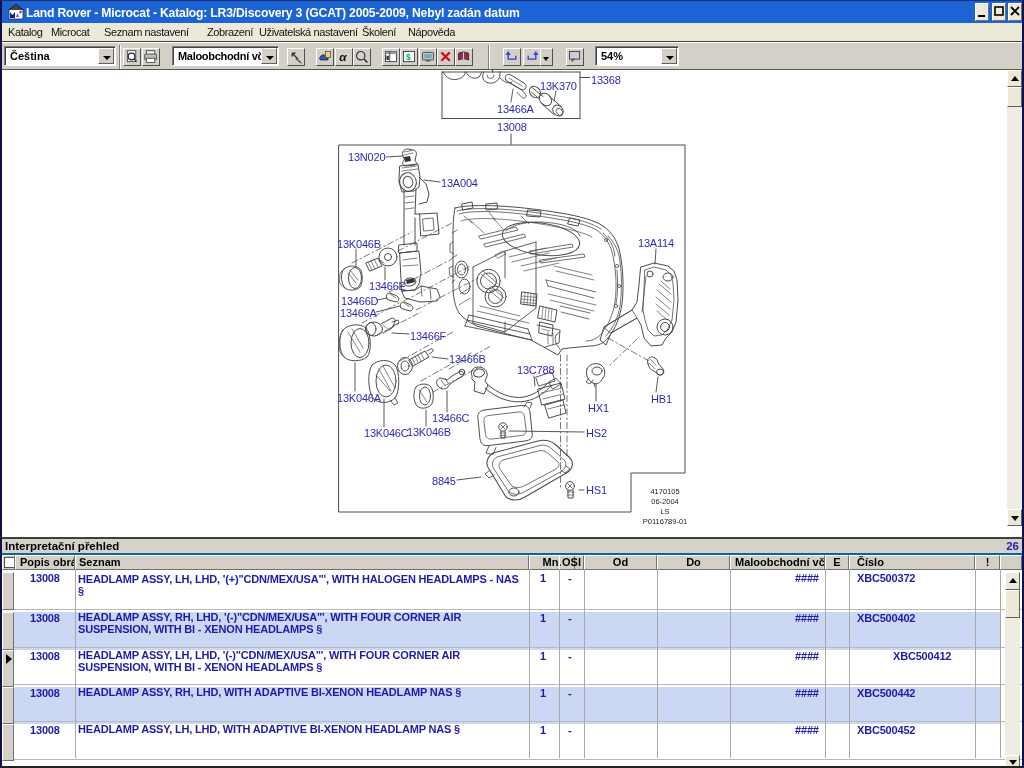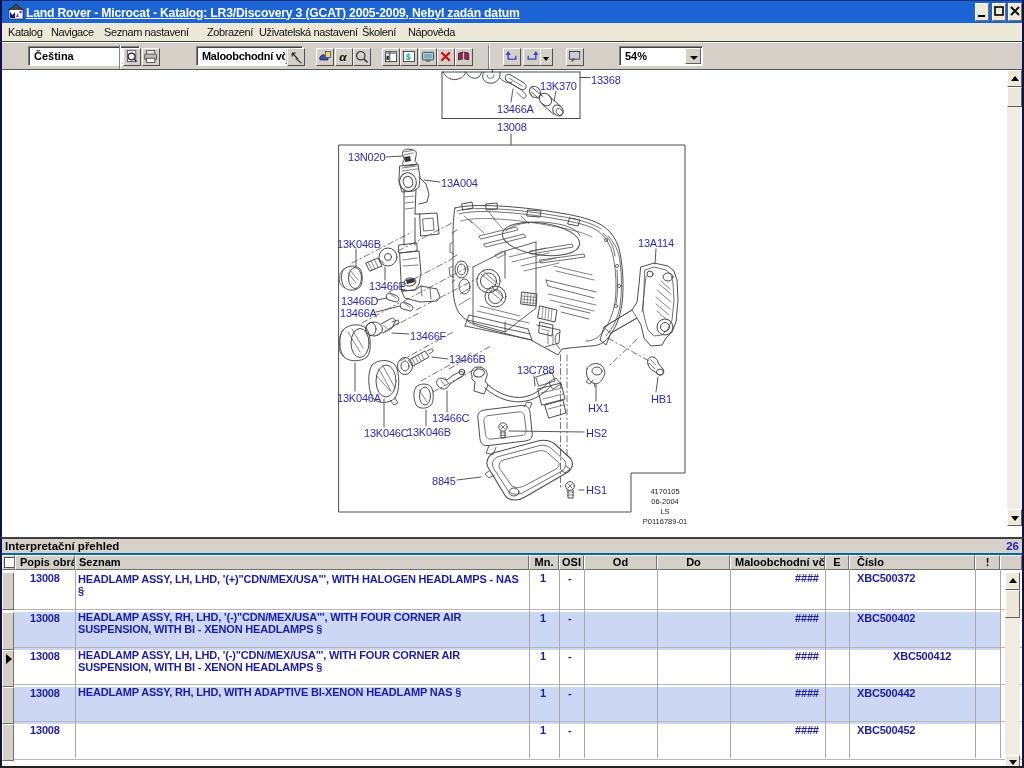--- a/index.html
+++ b/index.html
@@ -1,29 +1,29 @@
 <!DOCTYPE html>
 <html><head>
 <meta charset="utf-8">
 <style>
 * { margin:0; padding:0; box-sizing:border-box; }
 body { width:1024px; height:768px; overflow:hidden; font-family:"Liberation Sans", sans-serif; background:#fff; }
 .win { position:absolute; left:0; top:0; width:1024px; height:768px; background:#fff; }
 .abs { position:absolute; }
 
 .titlebar { position:absolute; left:0; top:0; width:1024px; height:23px; background:#1c63d4; border-top:1px solid #1a2f7a; border-left:2px solid #10104a; border-right:2px solid #10104a; }
-.title-text { position:absolute; left:24px; top:4.5px; color:#fff; font-size:12.2px; font-weight:bold; white-space:nowrap; letter-spacing:-0.2px;text-decoration:underline; }
+.title-text { position:absolute; left:24px; top:4.5px; color:#fff; font-size:12.2px; font-weight:bold; white-space:nowrap; letter-spacing:-0.2px; }
 .ticon { position:absolute; left:6px; top:3px; width:16px; height:16px; }
 .tbtn { position:absolute; top:2px; width:14px; height:18px; background:#ECE9D8; border-top:1px solid #fff; border-left:1px solid #fff; border-right:1px solid #707070; border-bottom:1px solid #707070; font-size:10px; text-align:center; color:#000; font-weight:bold; line-height:16px; }
 
 .menubar { position:absolute; left:2px; top:23px; width:1020px; height:19px; background:#ECE9D8; border-bottom:1px solid #404040; }
 .menubar span { position:absolute; top:3px; font-size:11px; letter-spacing:-0.4px; color:#111; }
 
 .toolbar { position:absolute; left:2px; top:43px; width:1020px; height:27px; background:#D4D0C8; border-bottom:1px solid #555; }
-.combo { position:absolute; top:3px; height:20px; background:#fff; border:1px solid; border-color:#808080 #fff #fff #808080; box-shadow:inset 1px 1px 0 #404040; font-size:11px;margin-left:24px; }
+.combo { position:absolute; top:3px; height:20px; background:#fff; border:1px solid; border-color:#808080 #fff #fff #808080; box-shadow:inset 1px 1px 0 #404040; font-size:11px; }
 .combo .ct { position:absolute; left:5px; top:3px; white-space:nowrap; font-weight:bold; color:#000;}
 .combo .cb { position:absolute; right:1px; top:1px; bottom:1px; width:16px; background:#D4D0C8; border-top:1px solid #fff; border-left:1px solid #fff; border-right:1px solid #606060; border-bottom:1px solid #606060; }
 .arr-d { position:absolute; left:4px; top:7px; width:0; height:0; border-left:4px solid transparent; border-right:4px solid transparent; border-top:4px solid #000; }
 .tb { position:absolute; top:5px; width:18px; height:18px; background:#D4D0C8; border-top:1px solid #fff; border-left:1px solid #fff; border-right:1px solid #505050; border-bottom:1px solid #505050; }
 .tsep { position:absolute; top:2px; width:2px; height:24px; border-left:1px solid #808080; border-right:1px solid #fff; }
 
 .canvas { position:absolute; left:0px; top:70px; width:1007px; height:468px; background:#fff; }
 
 .sb-v { position:absolute; background:#EFECE3; }
 .sb-btn { position:absolute; background:#ECE9D8; border-top:1px solid #fff; border-left:1px solid #fff; border-right:1px solid #606060; border-bottom:1px solid #606060; }
@@ -64,21 +64,21 @@
     <div class="tbtn" style="left:990px;"><svg width="12" height="16" viewBox="0 0 12 16">
           <rect x="2" y="3" width="8" height="8" fill="none" stroke="#000" stroke-width="1.6"></rect>
         </svg></div>
     <div class="tbtn" style="left:1006px;"><svg width="12" height="16" viewBox="0 0 12 16">
           <path d="M2 3 L10 11 M10 3 L2 11" stroke="#000" stroke-width="1.8"></path>
         </svg></div>
   </div>
 
   <div class="menubar">
     <span style="left:6px;">Katalog</span>
-    <span style="left:49px;">Navigace</span>
+    <span style="left:49px;">Microcat</span>
     <span style="left:102px;">Seznam nastavení</span>
     <span style="left:205px;">Zobrazení</span>
     <span style="left:257px;">Uživatelská nastavení</span>
     <span style="left:360px;">Školení</span>
     <span style="left:406px;text-align:right;">Nápověda</span>
   </div>
 
   <div class="toolbar">
     <div class="combo" style="left:2px; width:112px;">
         <span class="ct">Čeština</span>
@@ -472,21 +472,21 @@
     <div class="ghdr">
         <b>Interpretační přehled</b>
         <span class="cnt">26</span>
       </div>
     <div class="cols">
       <div class="c" style="left:0px; width:13px;">
           <span style="position:absolute;left:1px;top:1px;width:11px;height:11px;background:#fff;border:1px solid #555;"></span>
         </div>
       <div class="c" style="left:13px; width:60px; padding-left:4px;">Popis obrá:</div>
       <div class="c" style="left:73px; width:454px; padding-left:3px;">Seznam</div>
-      <div class="c" style="left:527px; width:30px; text-align:center;">Mn.</div>
+      <div class="c" style="left:527px; width:46px; text-align:center;">Mn.</div>
       <div class="c" style="left:557px; width:25px; text-align:center;">OSI</div>
       <div class="c" style="left:582px; width:73px; text-align:center;">Od</div>
       <div class="c" style="left:655px; width:73px; text-align:center;">Do</div>
       <div class="c" style="left:728px; width:95px; padding-left:4px;">Maloobchodní vč:</div>
       <div class="c" style="left:823px; width:24px; text-align:center;">E</div>
       <div class="c" style="left:847px; width:126px; padding-left:7px;">Číslo</div>
       <div class="c" style="left:973px; width:25px; text-align:center;">!</div>
       <div class="c" style="left:998px; width:22px;"></div>
     </div>
     <div class="rows">
@@ -545,20 +545,21 @@
       <div class="cell" style="left:891px; top:80px;">XBC500412</div>
 
       <div class="cell" style="left:28px; top:117px;">13008</div>
       <div class="cell" style="left:76px; top:116px; width:452px;">HEADLAMP ASSY, RH, LHD, WITH ADAPTIVE BI-XENON HEADLAMP NAS §</div>
       <div class="cell" style="left:538px; top:117px;">1</div>
       <div class="cell" style="left:566px; top:117px;">-</div>
       <div class="cell" style="left:793px; top:117px;">####</div>
       <div class="cell" style="left:855px; top:117px;">XBC500442</div>
 
       <div class="cell" style="left:28px; top:154px;">13008</div>
+      <div class="cell" style="left:76px; top:153px; width:452px;">HEADLAMP ASSY, LH, LHD, WITH ADAPTIVE BI-XENON HEADLAMP NAS §</div>
       <div class="cell" style="left:538px; top:154px;">1</div>
       <div class="cell" style="left:566px; top:154px;">-</div>
       <div class="cell" style="left:793px; top:154px;">####</div>
       <div class="cell" style="left:855px; top:154px;">XBC500452</div>
     </div>
 
     <div class="sb-v" style="left:1003px; top:33px; width:15px; height:196px;"></div>
     <div class="sb-btn" style="left:1003px; top:33px; width:15px; height:18px;">
         <span class="sb-glyph" style="left:3px; top:5px; border-left:4px solid transparent; border-right:4px solid transparent; border-bottom:5px solid #000;"></span>
       </div>

